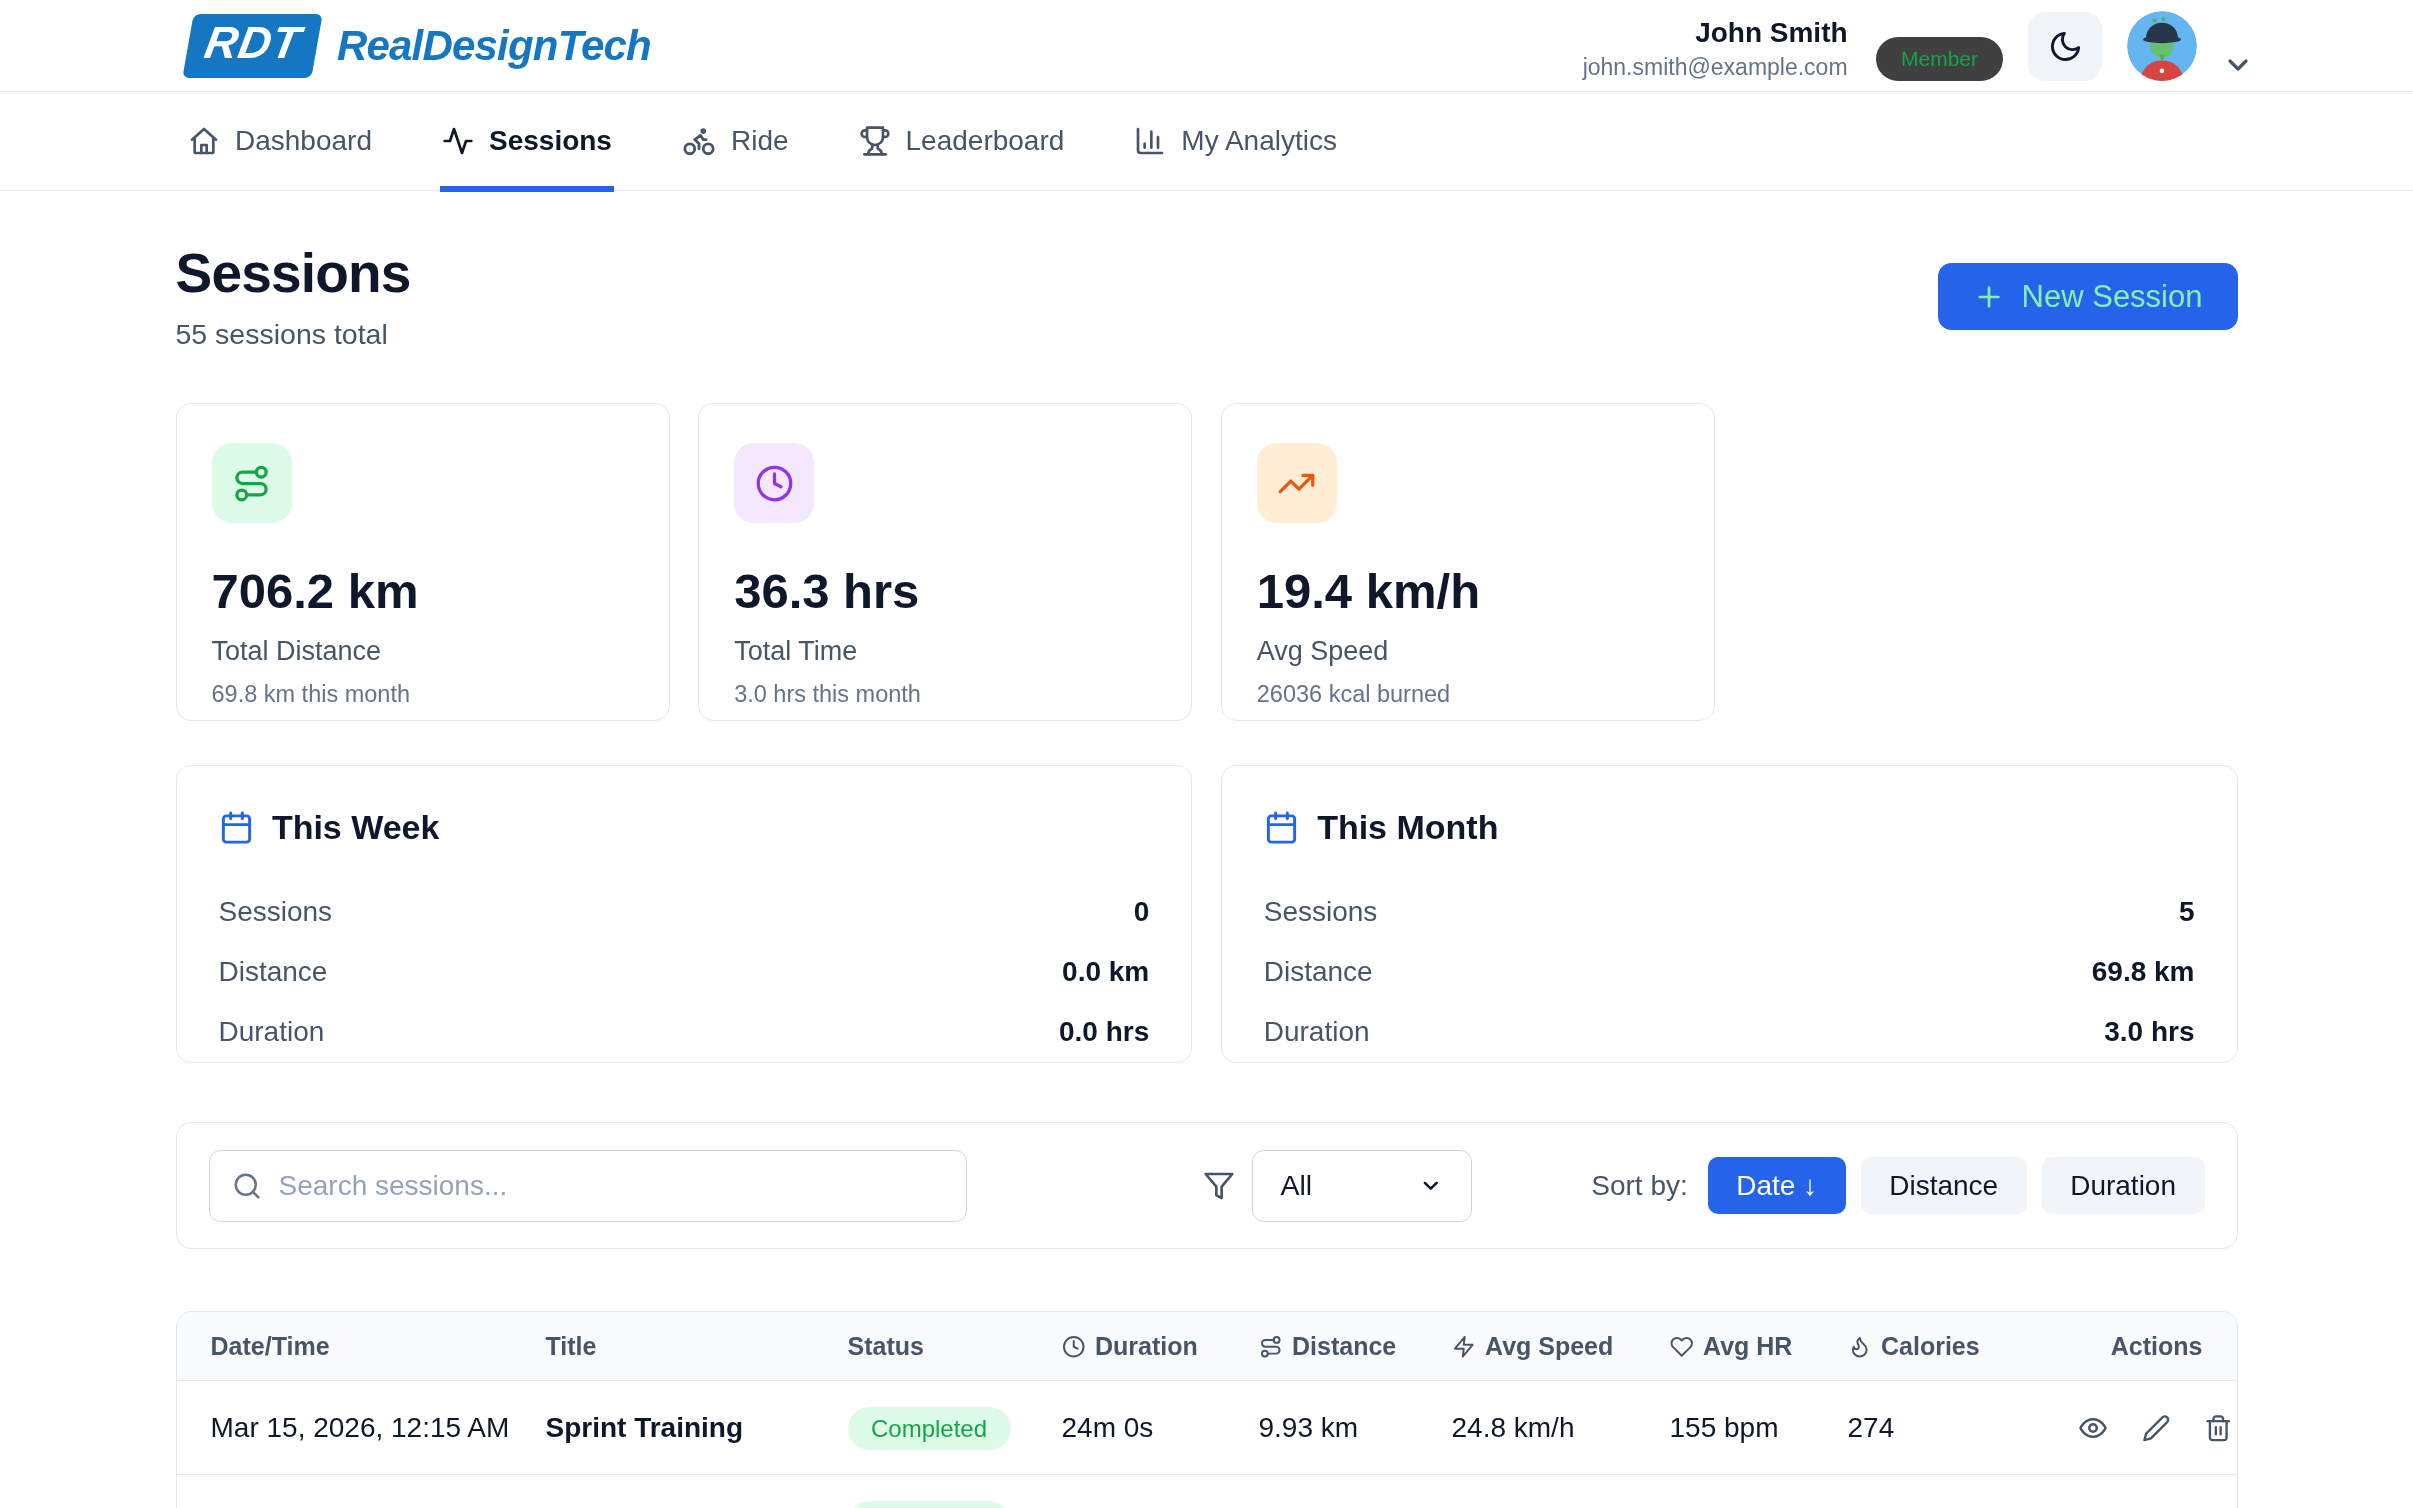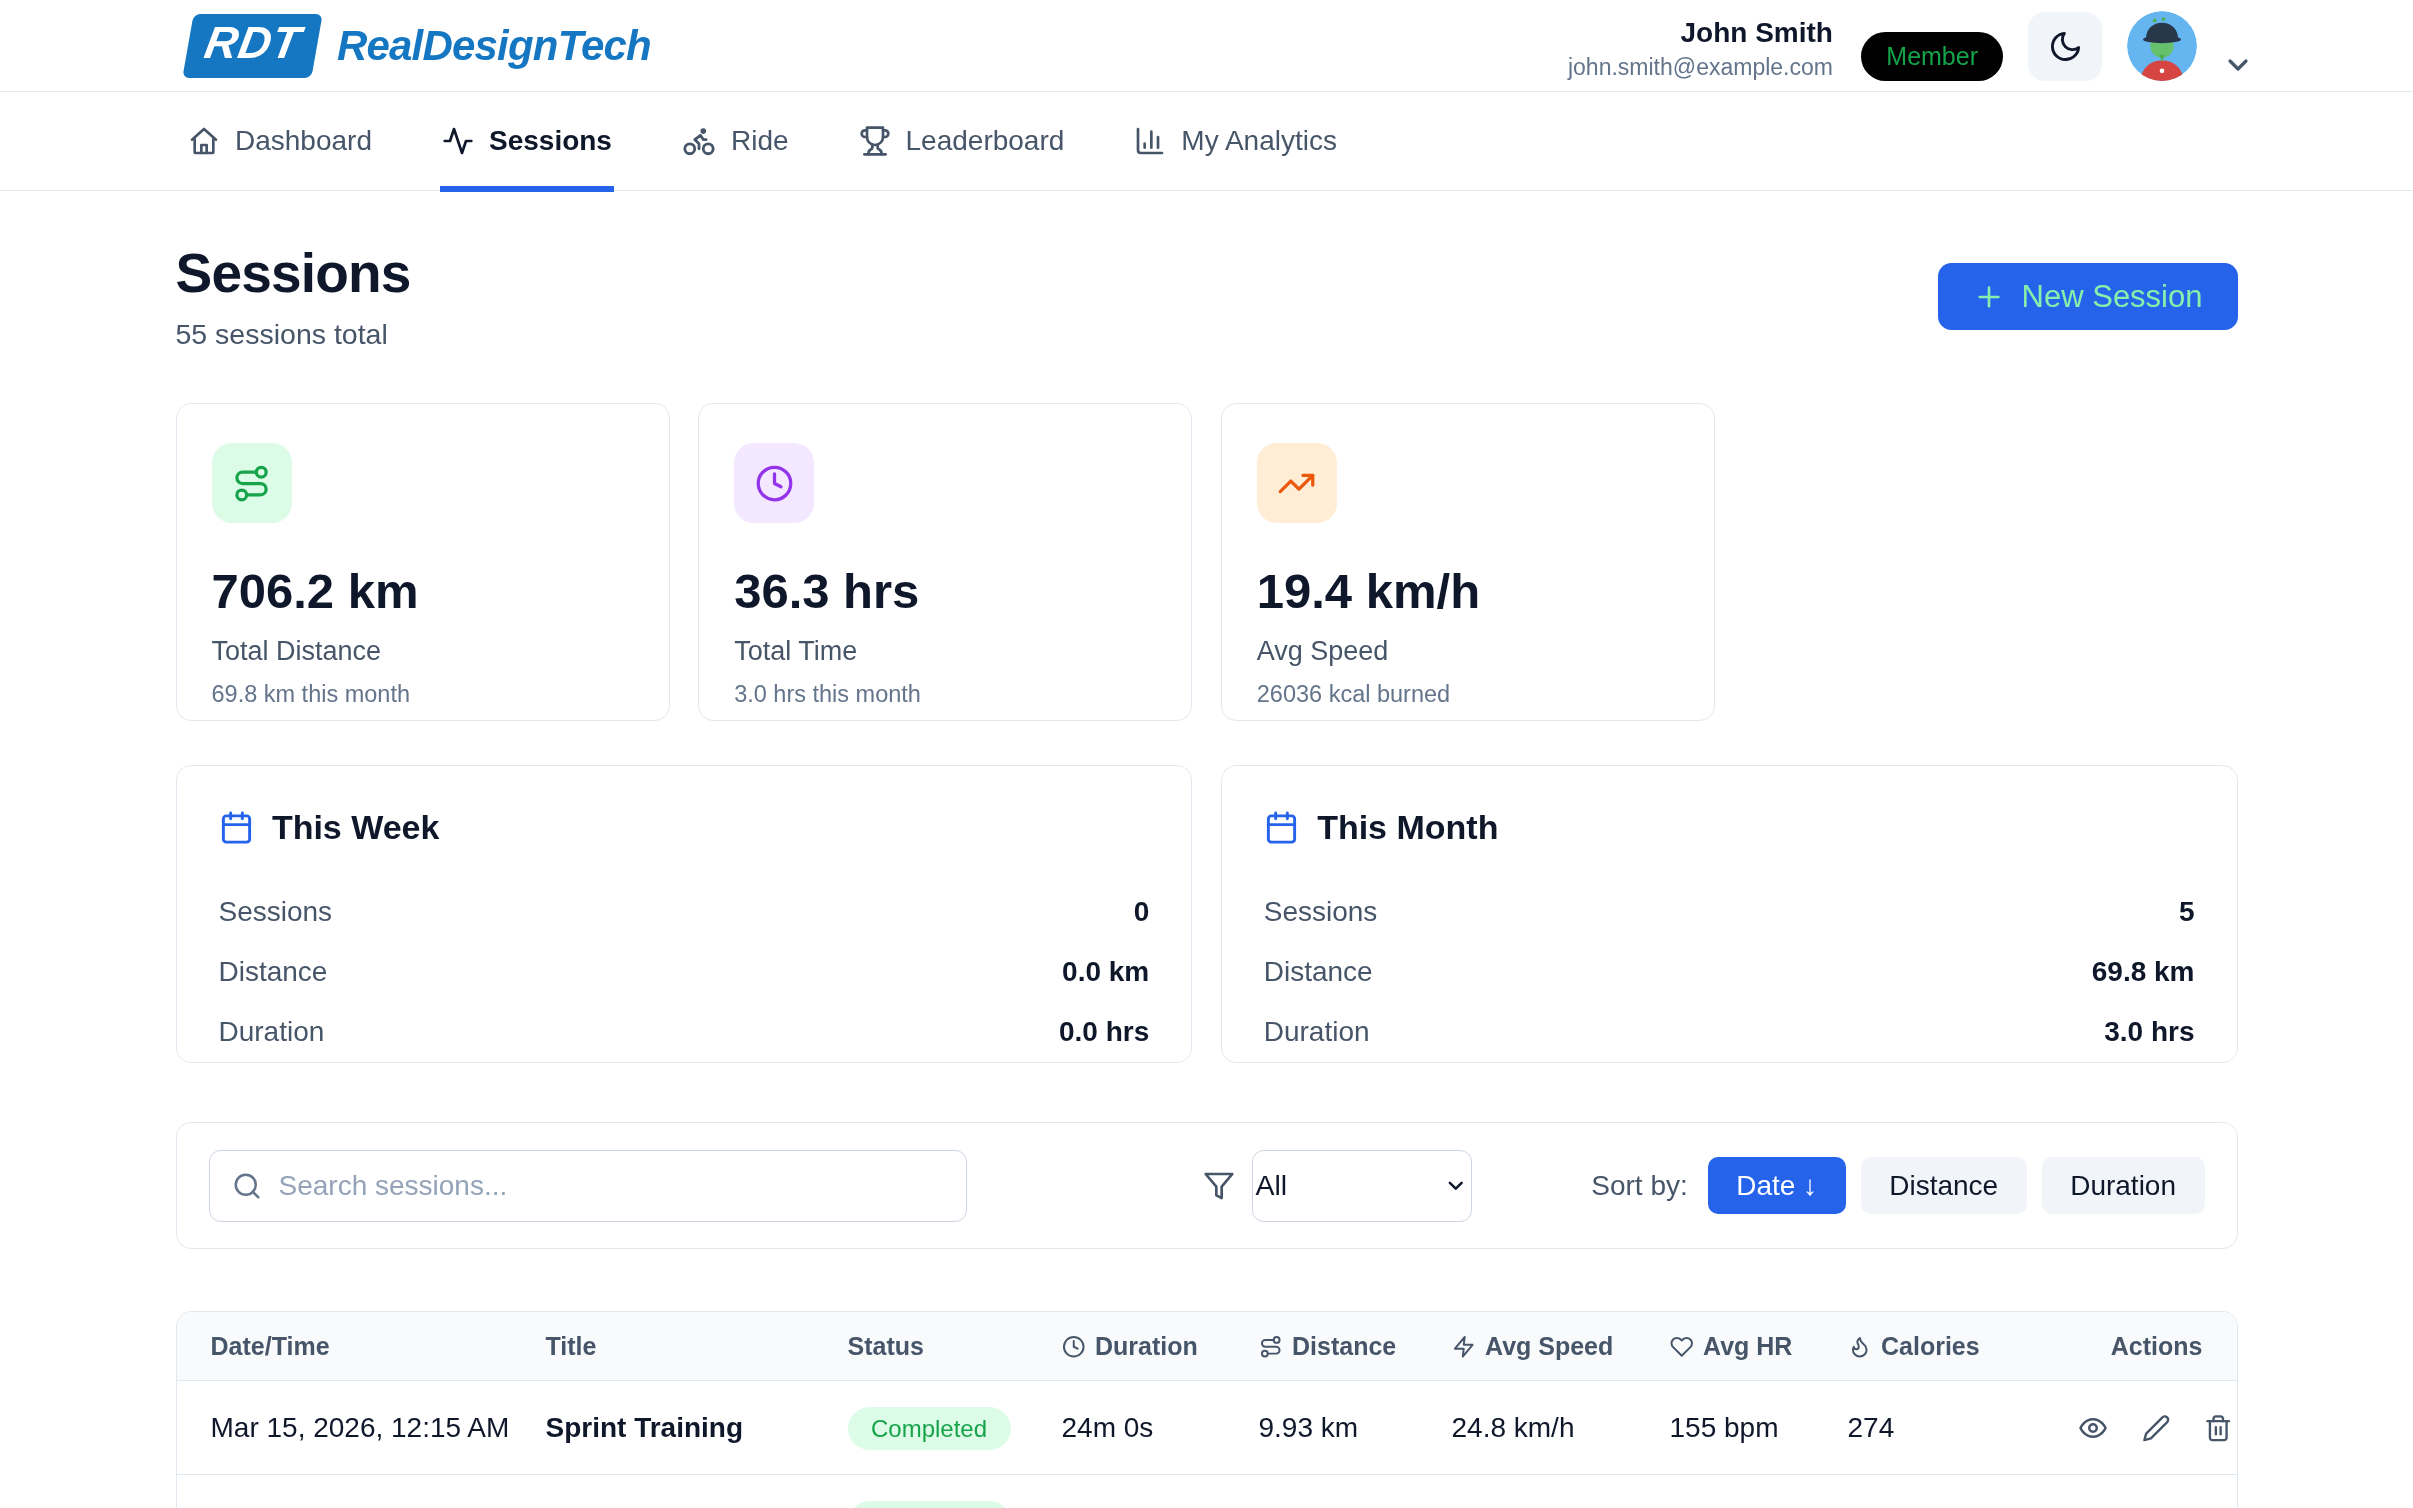--- a/index.html
+++ b/index.html
@@ -22,21 +22,21 @@
     padding:3.4px 17px 8.4px 17px;
   }
   .logo-box span { color:#fff; font-size:45px; font-weight:bold; font-style:italic; letter-spacing:0.8px; }
   .brand-name { color:#1576c2; font-size:42px; font-weight:bold; font-style:italic; letter-spacing:-0.8px; }
 
   .top-right { display:flex; align-items:flex-end; gap:25px; }
   .user-info { text-align:right; margin-right:3.4px; }
   .user-name { font-size:28px; font-weight:bold; color:#0f172a; }
   .user-email { font-size:23px; color:#64748b; margin-top:5px; }
   .member-badge {
-    background:#000000; color:#16a34a; font-size:25px;
+    background:#404040; color:#16a34a; font-size:21px;
     padding:10px 25px; border-radius:837px; white-space:nowrap;
   }
   .moon-btn {
     width:74px; height:69px; border-radius:17px; background:#f1f5f9; border:none;
     display:flex; align-items:center; justify-content:center; color:#0f172a; cursor:pointer;
   }
   .avatar { width:70px; height:70px; border-radius:50%; overflow:hidden; }
   .chev { color:#475569; }
 
   
@@ -96,21 +96,21 @@
   .search-box .s-icon { position:absolute; left:23.5px; top:50%; transform:translateY(-50%); color:#64748b; }
   .search-input {
     width:100%; height:72px; border:1.7px solid #cbd5e1; border-radius:11.7px;
     padding:0 20px 0 69px; font-size:28px; font-family:inherit; color:#0f172a; outline:none;
   }
   .search-input::placeholder { color:#94a3b8; }
   .funnel { color:#475569; margin-left:236px; }
   .filter-select {
     display:flex; align-items:center; justify-content:space-between; gap:17px;
     width:220px; height:72px; border:1.7px solid #cbd5e1; border-radius:11.7px;
-    padding:0 3px; font-size:28.5px; color:#0f172a; margin-left:17px; cursor:pointer; background:#fff;
+    padding:0 28px; font-size:28.5px; color:#0f172a; margin-left:17px; cursor:pointer; background:#fff;
   }
   .sort-group { margin-left:auto; display:flex; align-items:center; gap:15px; }
   .sort-label { font-size:28px; color:#475569; margin-right:5px; }
   .pill {
     height:57px; padding:0 28.5px; border-radius:10px; border:none; font-family:inherit;
     font-size:28px; display:flex; align-items:center; cursor:pointer;
     background:#f1f5f9; color:#0f172a;
   }
   .pill.active { background:#2563eb; color:#fff; }
 

